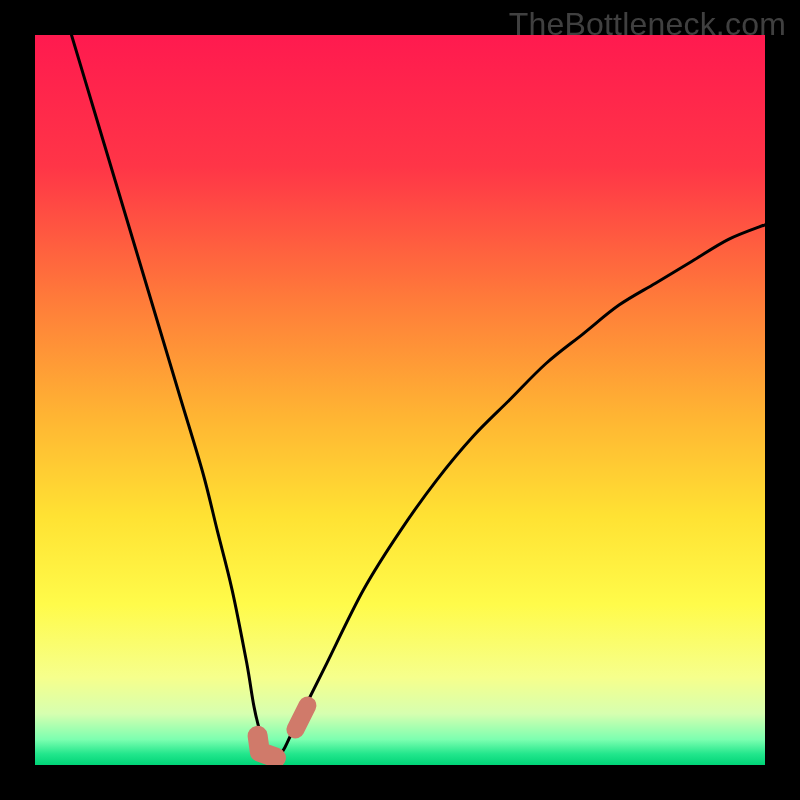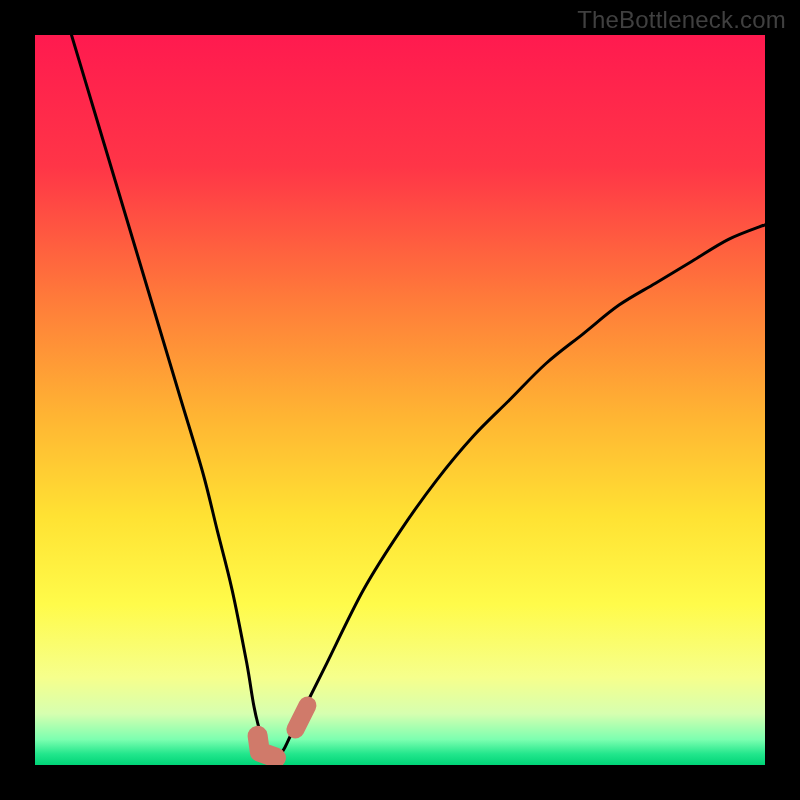--- a/index.html
+++ b/index.html
@@ -39,21 +39,21 @@
     left: 0;
     top: 0;
     width: 730px;
     height: 730px;
   }
   .watermark {
     position: absolute;
     top: 6px;
     right: 14px;
     color: #404040;
-    font-size: 24px;
+    font-size: 32px;
     font-weight: 500;
     letter-spacing: 0.2px;
   }
 </style>
 </head>
 <body>
 
 <div class="frame">
   <div class="watermark">TheBottleneck.com</div>
 

